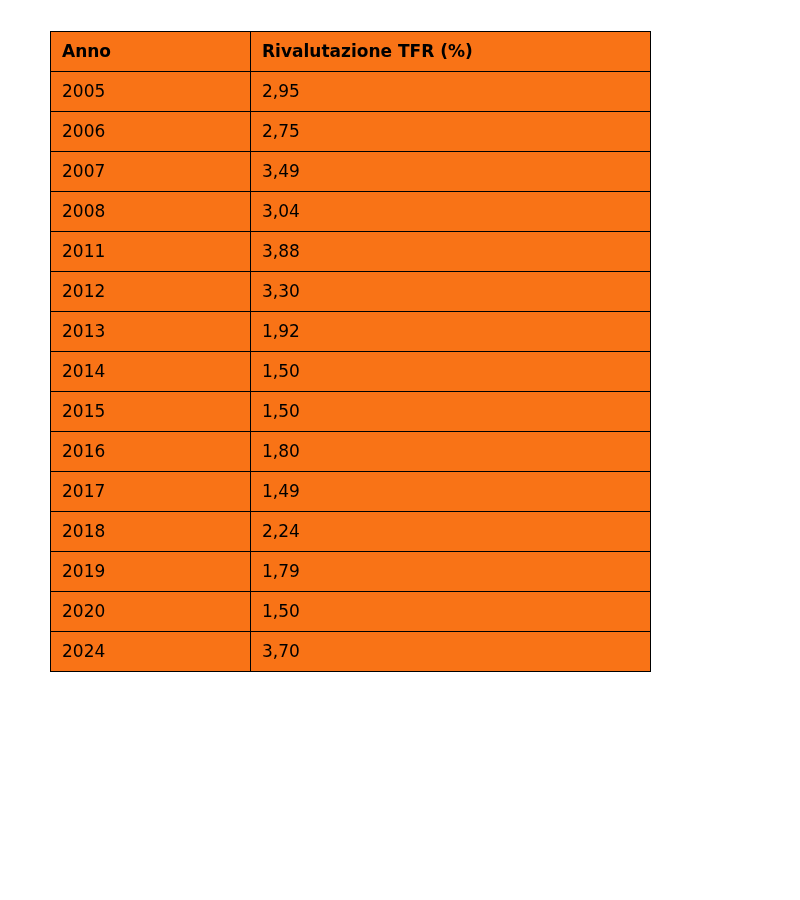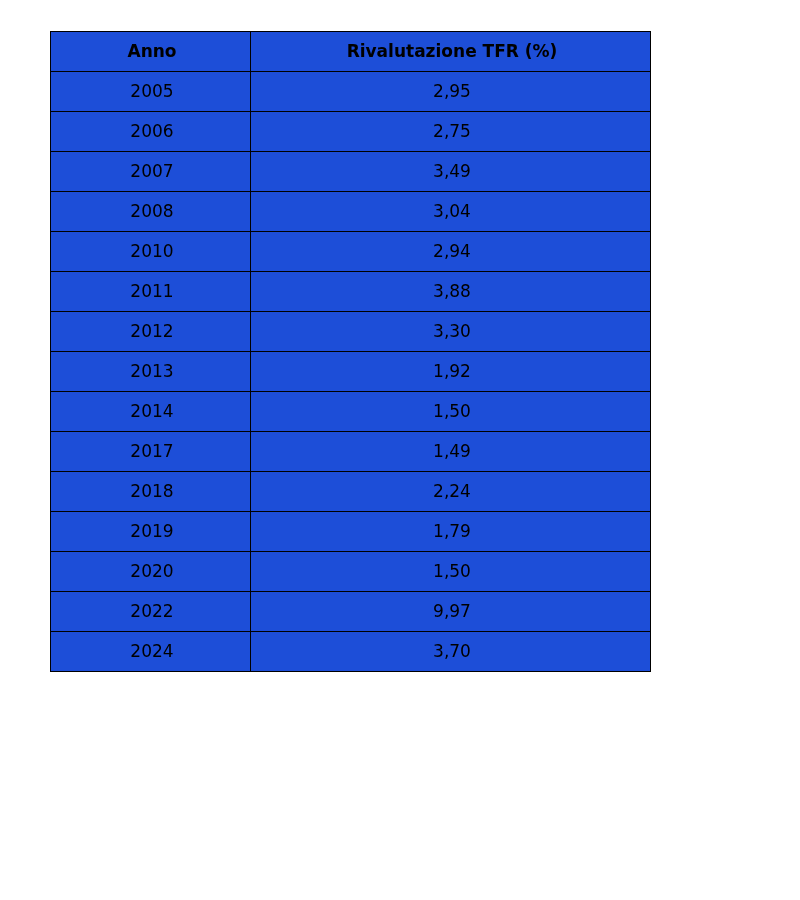--- a/index.html
+++ b/index.html
@@ -26,26 +26,26 @@
     table-layout: fixed;
     background: #ffffff;
   }
   table.tfr-table th,
   table.tfr-table td {
     border: 1px solid #000000;
     height: 39px;
     padding: 0 8px 0 11px;
     font-size: 17px;
     line-height: 1;
-    text-align: center;
+    text-align: left;
     vertical-align: middle;
     white-space: nowrap;
     overflow: hidden;
     color: #000000;
-    background: #1d4ed8;
+    background: #f97316;
   }
   table.tfr-table th {
     font-weight: bold;
   }
   table.tfr-table col.col-anno  { width: 200px; }
   table.tfr-table col.col-value { width: 400px; }
 </style>
 </head>
 <body>
 
@@ -72,58 +72,58 @@
         </tr>
         <tr>
           <td>2007</td>
           <td>3,49</td>
         </tr>
         <tr>
           <td>2008</td>
           <td>3,04</td>
         </tr>
         <tr>
-          <td>2010</td>
-          <td>2,94</td>
-        </tr>
-        <tr>
           <td>2011</td>
           <td>3,88</td>
         </tr>
         <tr>
           <td>2012</td>
           <td>3,30</td>
         </tr>
         <tr>
           <td>2013</td>
           <td>1,92</td>
         </tr>
         <tr>
           <td>2014</td>
           <td>1,50</td>
+        </tr>
+        <tr>
+          <td>2015</td>
+          <td>1,50</td>
+        </tr>
+        <tr>
+          <td>2016</td>
+          <td>1,80</td>
         </tr>
         <tr>
           <td>2017</td>
           <td>1,49</td>
         </tr>
         <tr>
           <td>2018</td>
           <td>2,24</td>
         </tr>
         <tr>
           <td>2019</td>
           <td>1,79</td>
         </tr>
         <tr>
           <td>2020</td>
           <td>1,50</td>
         </tr>
         <tr>
-          <td>2022</td>
-          <td>9,97</td>
-        </tr>
-        <tr>
           <td>2024</td>
           <td>3,70</td>
         </tr>
       </tbody>
   </table>
 </div>
 
 </body></html>

